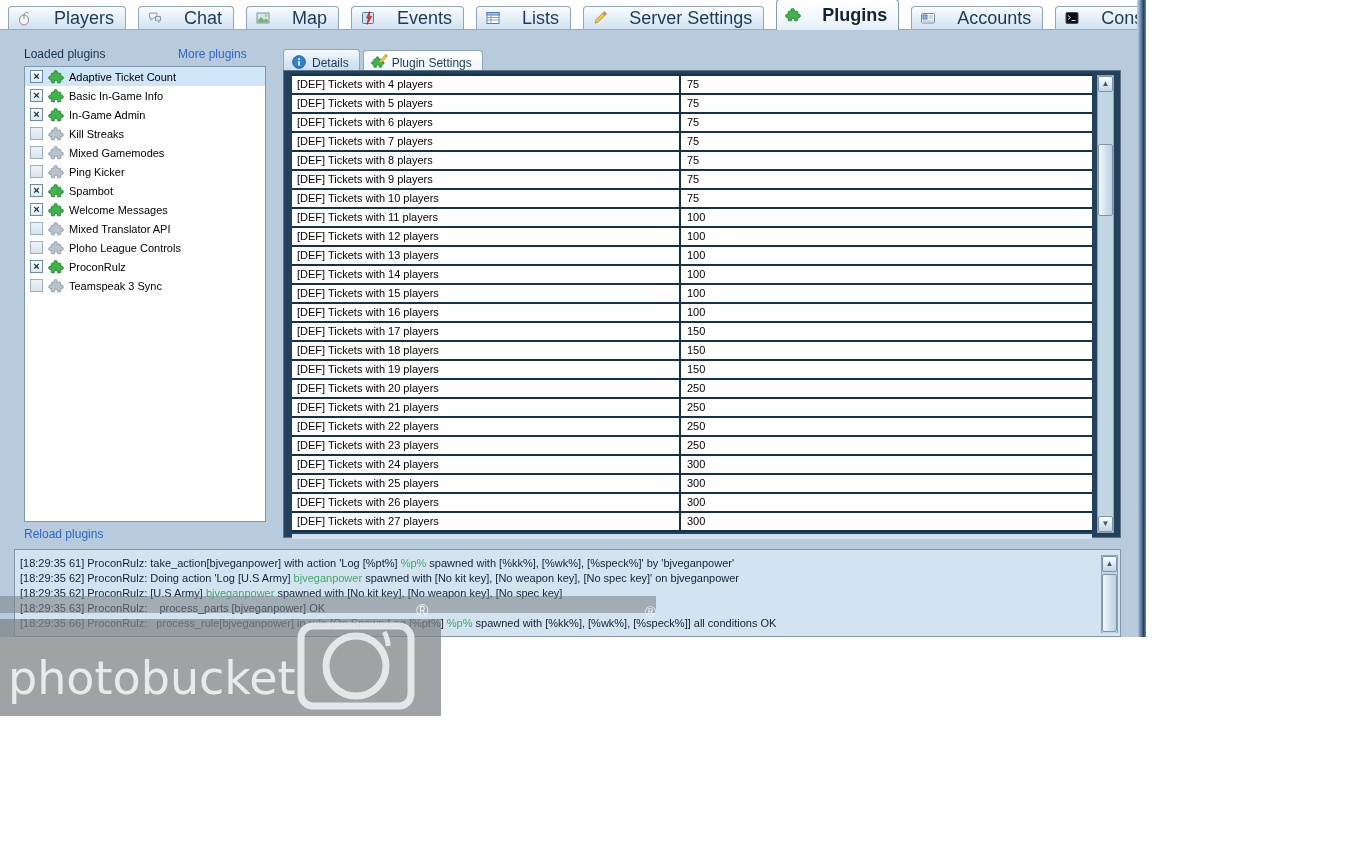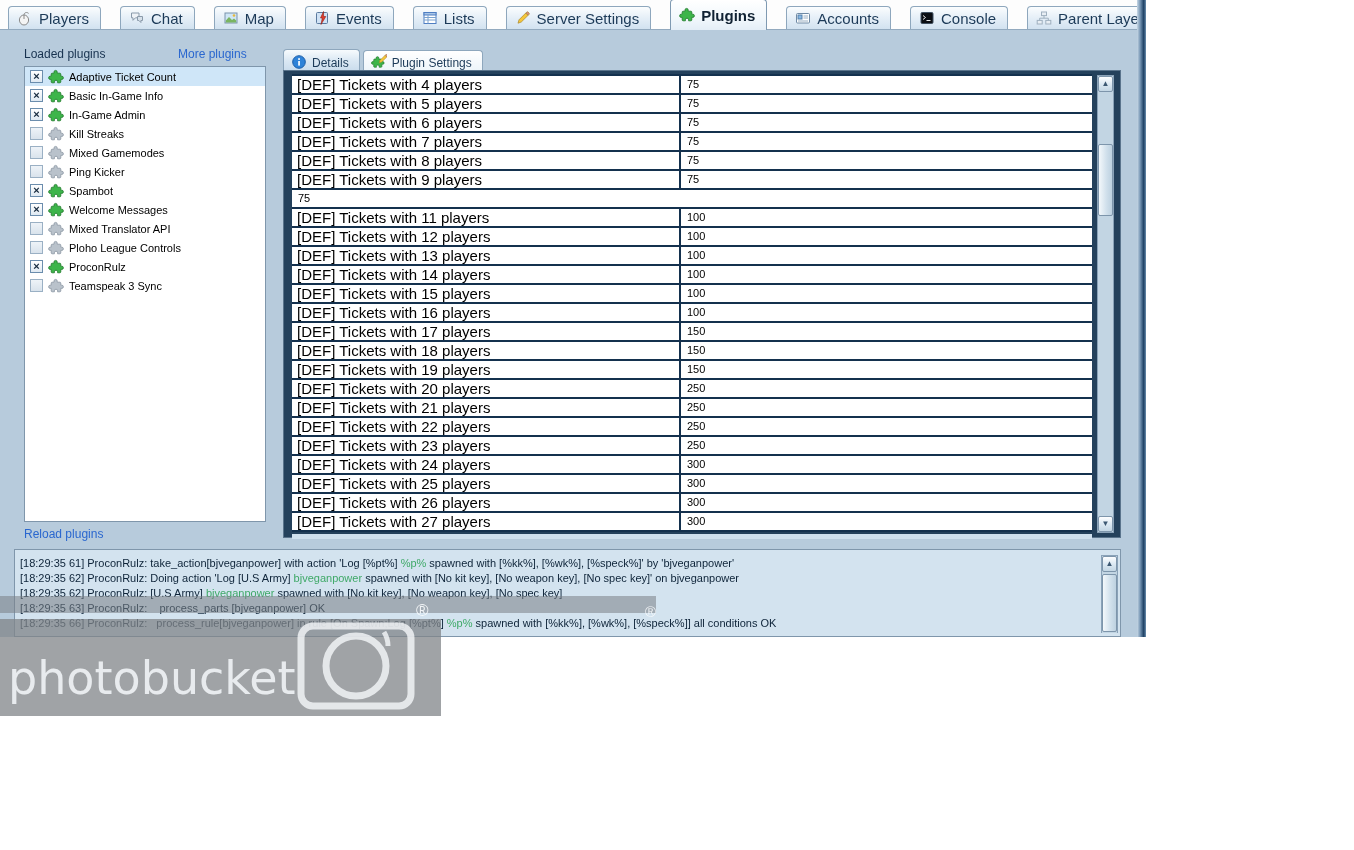--- a/index.html
+++ b/index.html
@@ -11,25 +11,25 @@
   #appwin { position:absolute; left:0; top:0; width:1146px; height:637px;
     background:#b7cbdc; overflow:hidden; }
   #win-right-edge { position:absolute; right:0; top:0; width:9px; height:637px;
     background:linear-gradient(90deg,#c7d8e6,#7796b4 35%,#1d4064 70%,#3b6档8cb0);
     background:linear-gradient(90deg,#c7d8e6,#7796b4 35%,#1d4064 75%,#6d90b0); }
 
   
   #tabbar { position:absolute; left:0; top:0; width:100%; height:30px;
     background:#fdfdfd; border-bottom:1px solid #93aabf; padding:6px 0 0 8px;
     display:flex; align-items:flex-end; }
-  .tab { display:flex; align-items:center; gap:6px; height:23px; padding:0 11px 0 8px;
-    margin-right:19px; border:1px solid #8ea7bd; border-bottom:none;
+  .tab { display:flex; align-items:center; gap:21px; height:23px; padding:0 11px 0 8px;
+    margin-right:12px; border:1px solid #8ea7bd; border-bottom:none;
     border-radius:4px 4px 0 0;
     background:linear-gradient(#fbfdfe,#e7f0f8 45%,#d2e2f0);
-    font-size:15px; color:#1c3a58; white-space:nowrap; cursor:default; }
+    font-size:18px; color:#1c3a58; white-space:nowrap; cursor:default; }
   .tab.active { height:31px; background:linear-gradient(#ffffff,#f2f8fc 60%,#e4eef7);
     border-color:#7f9ab2; position:relative; z-index:2; font-weight:bold; color:#123;
     box-shadow:0 1px 0 #fff inset; margin-bottom:-1px; }
   .ic { display:inline-flex; width:16px; height:16px; flex:0 0 16px; }
   .ic svg { width:16px; height:16px; }
 
   
   #sidebar-title { position:absolute; left:24px; top:47px; font-size:12px; color:#17324f; }
   #more-plugins { position:absolute; left:178px; top:47px; width:90px; 
     font-size:12px; color:#2a67cf; cursor:pointer; }
@@ -51,21 +51,21 @@
     background:linear-gradient(#f7fbfd,#dcE9f4 50%,#cbdded);
     background:linear-gradient(#f7fbfd,#dce9f4 50%,#cbdded);
     font-size:12px; color:#1c3a58; white-space:nowrap; }
   .ptab.active { height:20px; background:linear-gradient(#ffffff,#eef5fa); font-weight:normal; }
 
   
   #gridpanel { position:absolute; left:283px; top:70px; width:838px; height:468px;
     background:#24415c; border:1px solid #5a748c; }
   #gridrows { position:absolute; left:8px; top:3px; width:800px; border-top:2px solid #14314e; }
   .srow { display:flex; height:19px; background:#fff; border-bottom:2px solid #14314e; }
-  .srow .c1 { width:389px; border-right:2px solid #14314e; font-size:15px; line-height:17px;
+  .srow .c1 { width:389px; border-right:2px solid #14314e; font-size:11px; line-height:17px;
     padding-left:5px; color:#000; overflow:hidden; white-space:nowrap; }
   .srow .c2 { flex:1; font-size:11px; line-height:17px; padding-left:6px; color:#000; }
   .partial-row { height:5px; background:#cfe0ee; }
 
   
   .vscroll { position:absolute; width:17px; background:#c2d5e3; border:1px solid #8aa2b8; }
   .sbtn { position:absolute; left:0; width:15px; height:16px;
     background:linear-gradient(#fdfeff,#dce9f3 50%,#c3d6e4);
     border:1px solid #7d95ab; border-radius:2px; color:#3c5872;
     font-size:8px; line-height:14px; text-align:center; }
@@ -369,20 +369,21 @@
           </div>
           <div class="srow">
             <div class="c1">[DEF] Tickets with 8 players</div>
             <div class="c2">75</div>
           </div>
           <div class="srow">
             <div class="c1">[DEF] Tickets with 9 players</div>
             <div class="c2">75</div>
           </div>
           <div class="srow">
+            <div class="c1">[DEF] Tickets with 10 players</div>
             <div class="c2">75</div>
           </div>
           <div class="srow">
             <div class="c1">[DEF] Tickets with 11 players</div>
             <div class="c2">100</div>
           </div>
           <div class="srow">
             <div class="c1">[DEF] Tickets with 12 players</div>
             <div class="c2">100</div>
           </div>

